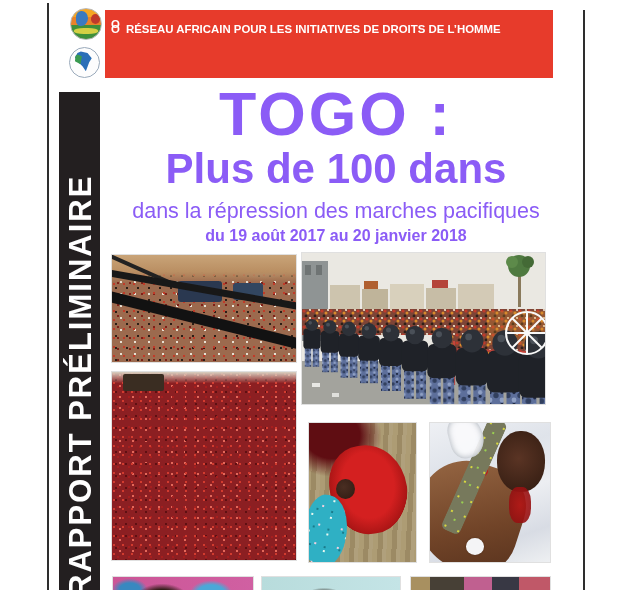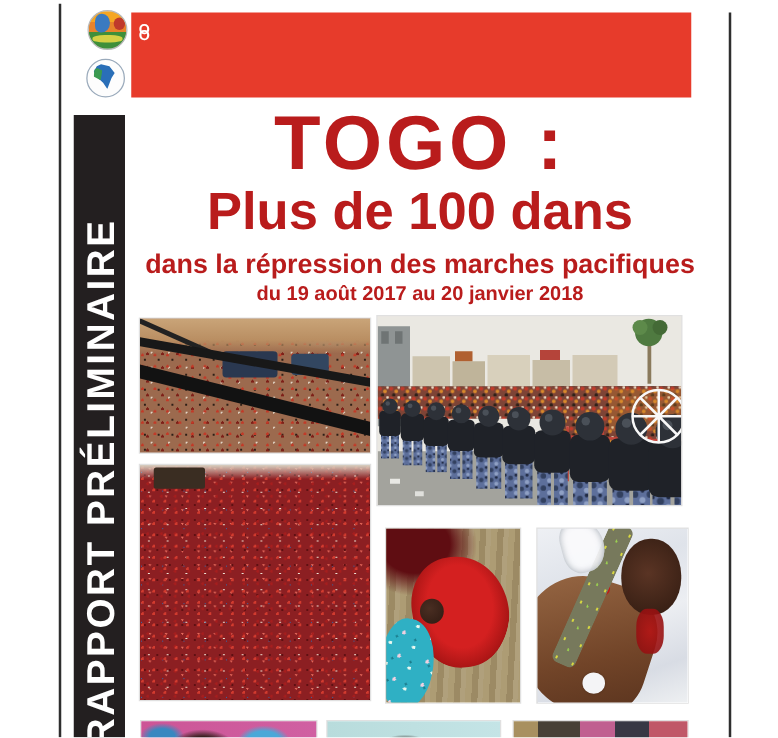--- a/index.html
+++ b/index.html
@@ -34,24 +34,24 @@
              clip-path:polygon(35% 0,75% 8%,100% 35%,85% 55%,65% 100%,45% 75%,20% 55%,0 30%,15% 8%);}
   .l2-green{position:absolute;left:17%;top:22%;width:24%;height:34%;background:#3a9a50;
             clip-path:polygon(40% 0,100% 20%,80% 100%,0 70%,10% 15%);}
 
   
   .sidebar{position:absolute;left:59px;top:92px;width:41px;height:498px;background:#231f20;overflow:hidden;}
   .sidebar-label{position:absolute;left:4px;top:505px;transform:rotate(-90deg);transform-origin:0 0;
                  white-space:nowrap;color:#ffffff;font-weight:bold;font-size:31px;letter-spacing:2px;}
 
   
-  .title-wrap{position:absolute;left:95px;top:84px;width:482px;text-align:center;color:#b91c1c;}
+  .title-wrap{position:absolute;left:95px;top:84px;width:482px;text-align:center;color:#8b5cf6;}
   .t-main{font-size:61px;font-weight:bold;letter-spacing:3px;line-height:1.0;margin:0;}
   .t-sub{font-size:42px;font-weight:bold;line-height:1.0;margin:3px 0 0 0;}
-  .t-detail{font-size:21.5px;font-weight:bold;line-height:1.2;margin:9px 0 0 0;}
+  .t-detail{font-size:21.5px;font-weight:normal;line-height:1.2;margin:9px 0 0 0;}
   .t-detail2{font-size:16px;font-weight:bold;line-height:1.2;margin:1px 0 0 0;}
 
   
   .photo{position:absolute;overflow:hidden;box-shadow:0 0 0 1px rgba(0,0,0,.12);}
   #p1{left:112px;top:255px;width:184px;height:107px;
       background-color:#9c6a4e;
       background-image:
         linear-gradient(180deg,#c9a478 0%,#b98e62 16%,rgba(185,142,98,0) 26%),
         radial-gradient(ellipse 50px 18px at 82% 10%,rgba(150,156,160,.92),rgba(150,156,160,0) 75%),
         radial-gradient(ellipse 40px 14px at 60% 6%,rgba(172,178,182,.8),rgba(172,178,182,0) 75%),
@@ -146,20 +146,21 @@
     <div class="l2-africa"></div>
     <div class="l2-green"></div>
   </div>
 
   <div class="banner">
     <div class="banner-item">
       <span class="bullet">O</span>
     </div>
     <div class="banner-item">
       <span class="bullet">O</span>
+      <span class="bline b1">RÉSEAU AFRICAIN POUR LES INITIATIVES DE DROITS DE L’HOMME</span>
     </div>
   </div>
 
   <div class="sidebar">
     <span class="sidebar-label">RAPPORT PRÉLIMINAIRE</span>
   </div>
 
   <div class="title-wrap">
     <div class="t-main">TOGO :</div>
     <div class="t-sub">Plus de 100 dans</div>

